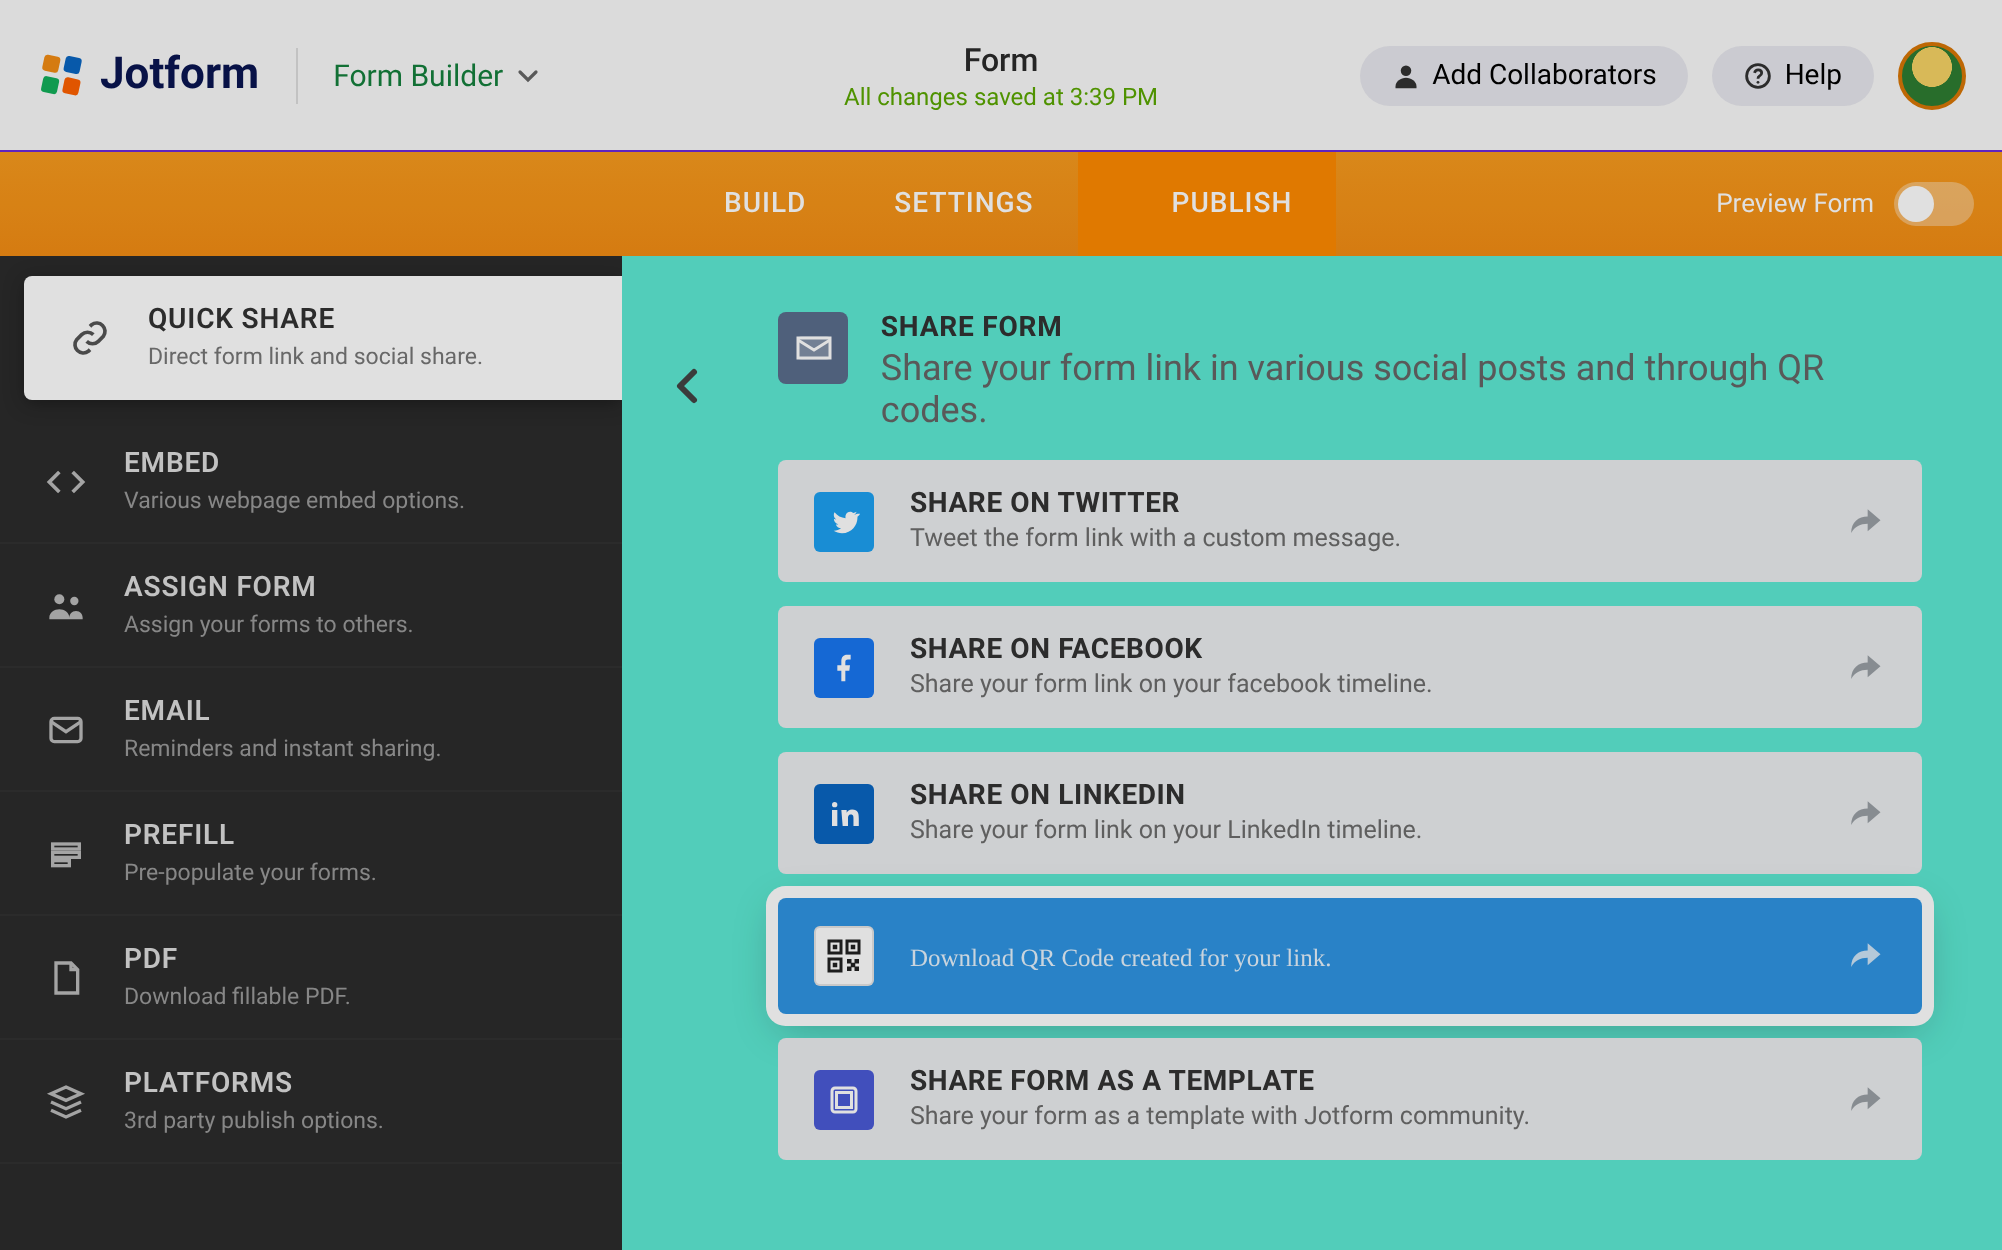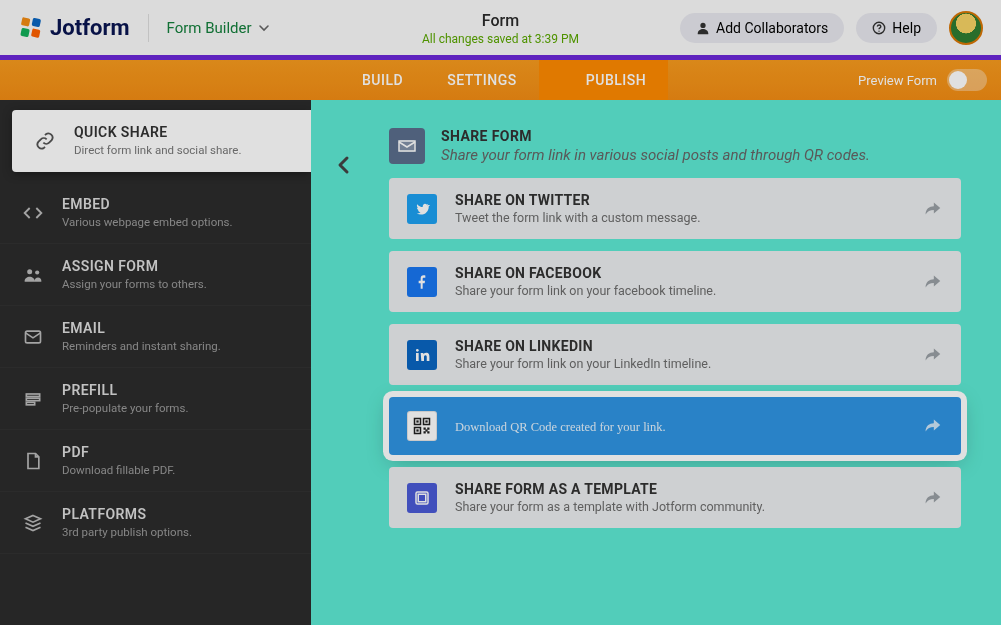--- a/index.html
+++ b/index.html
@@ -1,25 +1,25 @@
 <!DOCTYPE html>
 <html><head>
 <meta charset="utf-8">
 <style>
   * { box-sizing: border-box; margin: 0; padding: 0; font-family: -apple-system, BlinkMacSystemFont, "Segoe UI", Roboto, sans-serif; }
   html, body { width: 1001px; height: 625px; overflow: hidden; background: #f4f4f4; }
 
   
   .header {
-    height: 60px;
+    height: 76px;
     background: #fafafa;
     display: flex;
     align-items: center;
     padding: 0 18px;
-    border-bottom: 5px solid #6d28d9;
+    border-bottom: 1px solid #6d28d9;
     position: relative;
     justify-content: center;
   }
   .logo { display: flex; align-items: center; gap: 6px; font-weight: 700; font-size: 22px; color: #0a1551; }
   .logo-mark { width: 26px; height: 26px; position: relative; }
   .logo-mark svg { width: 26px; height: 26px; }
   .divider-v { width: 1px; height: 28px; background: #ddd; margin: 0 18px; }
   .form-builder { font-size: 15px; color: #15803d; display: flex; align-items: center; gap: 6px; cursor: pointer; }
   .header-center {
     position: absolute; left: 50%; top: 50%; transform: translate(-50%,-50%);
@@ -33,21 +33,21 @@
     font-size: 14px; color: #000000; display: flex; align-items: center; gap: 6px; cursor: pointer;
   }
   .avatar {
     width: 34px; height: 34px; border-radius: 50%;
     background: radial-gradient(circle at 50% 35%, #f6d365 0 40%, #2e7d32 41% 100%);
     border: 2px solid #d97706;
   }
 
   
   .tabbar {
-    height: 40px;
+    height: 52px;
     background: linear-gradient(#f79b1e, #f38d14);
     display: flex; align-items: stretch;
     padding-left: 340px;
     position: relative;
   }
   .tab {
     color: #fff; font-size: 14px; font-weight: 500; letter-spacing: .5px;
     padding: 0 22px; display: flex; align-items: center; cursor: pointer;
   }
   .tab.active { background: #ff8a00; padding-left: 47px; }
@@ -90,21 +90,21 @@
   .back-arrow {
     position:absolute; left:16px; top:48px; width:34px; height:34px;
     color:#555; cursor:pointer; display:flex; align-items:center; justify-content:center;
   }
   .share-head { display:flex; gap:16px; align-items:flex-start; margin-left:48px; margin-bottom:14px; }
   .share-head .hicon{
     width:36px; height:36px; background:#5a6e8c; border-radius:4px;
     display:flex; align-items:center; justify-content:center; color:#fff;
   }
   .share-head .htext .t1{ font-size:14px; font-weight:700; color:#333; letter-spacing:.4px;}
-  .share-head .htext .t2{ font-size:15px; color:#666; margin-top:2px;font-style:italic;}
+  .share-head .htext .t2{ font-size:18px; color:#666; margin-top:2px;}
 
   .cards { margin-left:48px; display:flex; flex-direction:column; gap:12px; }
   .card {
     background:#ebedef; border-radius:4px; padding:14px 18px;
     display:flex; align-items:center; gap:18px; position:relative; cursor:pointer;
   }
   .card .cicon{
     width:30px; height:30px; border-radius:3px; display:flex; align-items:center; justify-content:center; color:#fff; flex-shrink:0;
   }
   .ic-tw{background:#1da1f2;} .ic-fb{background:#1877f2;} .ic-li{background:#0a66c2;}

